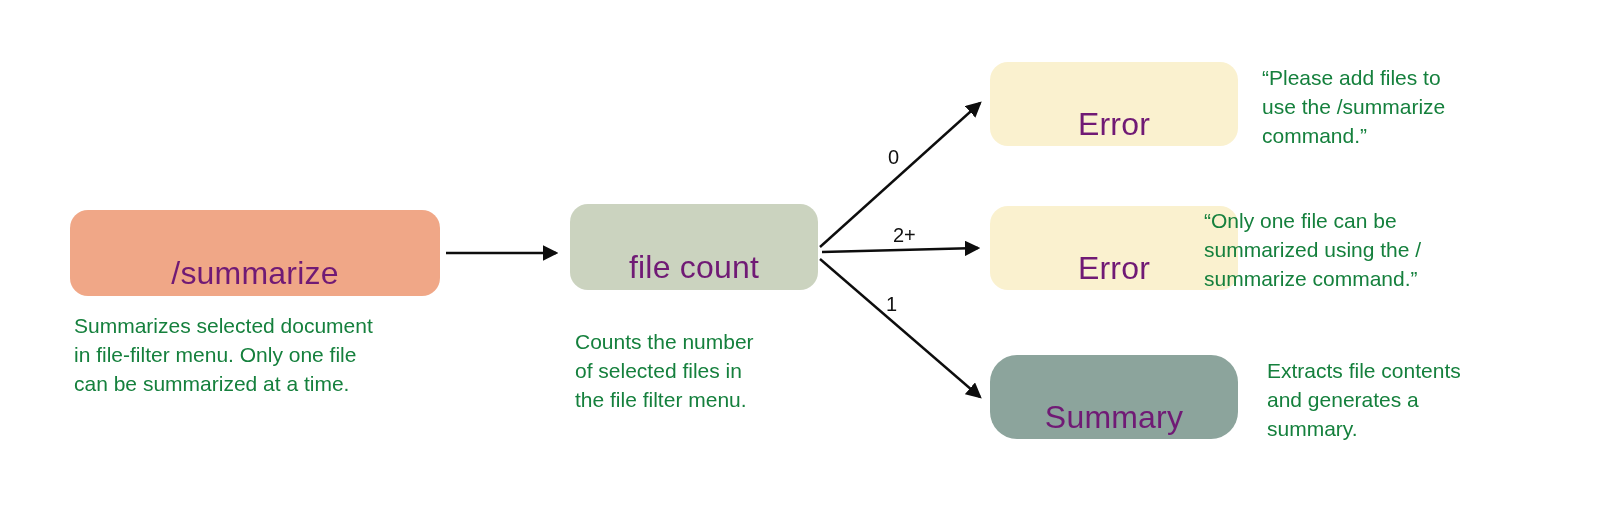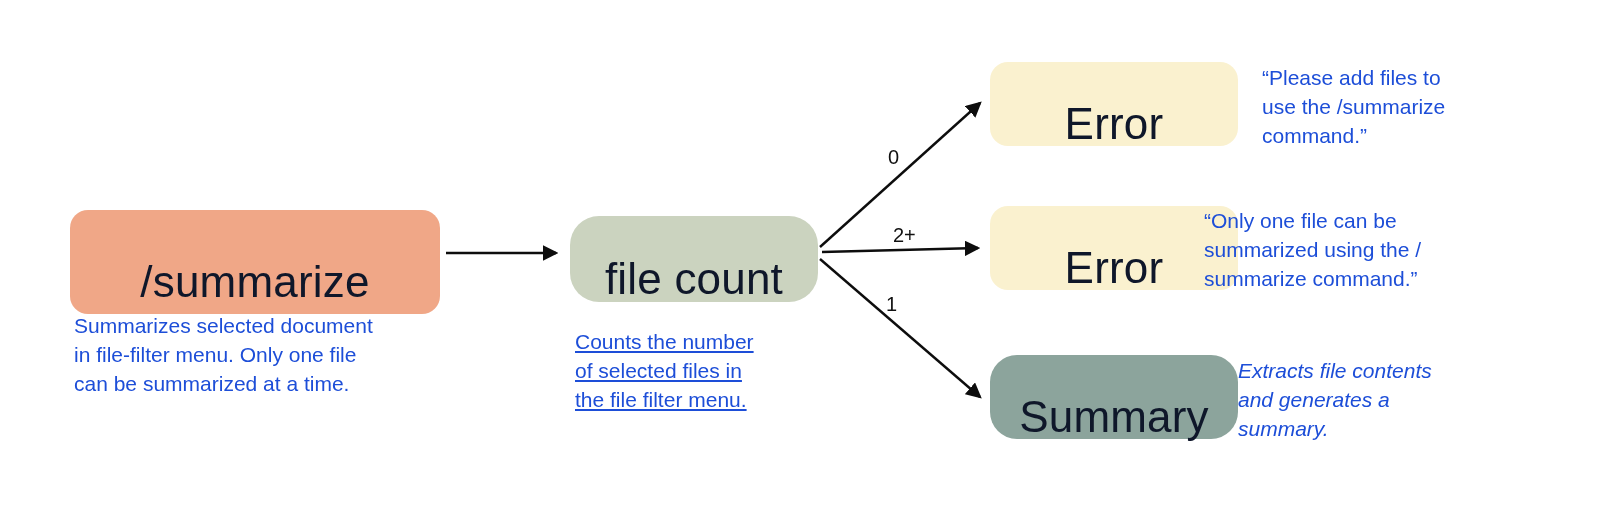--- a/index.html
+++ b/index.html
@@ -17,30 +17,30 @@
   }
   .node {
     position: absolute;
     border-radius: 18px;
     display: flex;
     align-items: center;
     justify-content: center;
     color: #111111;
   }
   .node .node-label {
-    font-size: 44px;
+    font-size: 32px;
     letter-spacing: 0.2px;
-    color: #0f172a;
+    color: #701a75;
     margin-top: 40px;
   }
   .caption {
     position: absolute;
     font-size: 21px;
     line-height: 1.38;
-    color: #1d4ed8;
+    color: #15803d;
     white-space: pre-line;
   }
   .edge-label {
     position: absolute;
     font-size: 20px;
     color: #111111;
   }
   svg.edges {
     position: absolute;
     left: 0;
@@ -69,48 +69,48 @@
     <line x1="446" y1="253" x2="556" y2="253" marker-end="url(#arrowhead)"></line>
     <line x1="820" y1="247" x2="980" y2="103" marker-end="url(#arrowhead)"></line>
     <line x1="822" y1="252" x2="978" y2="248" marker-end="url(#arrowhead)"></line>
     <line x1="820" y1="259" x2="980" y2="397" marker-end="url(#arrowhead)"></line>
   </svg>
 
   <span class="edge-label" style="left:888px; top:146px;">0</span>
   <span class="edge-label" style="left:893px; top:224px;">2+</span>
   <span class="edge-label" style="left:886px; top:293px;">1</span>
 
-  <div class="node" style="left: 70px; top: 210px; width: 370px; height: 104px; background: rgb(240, 167, 135);">
+  <div class="node" style="left: 70px; top: 210px; width: 370px; height: 86px; background: rgb(240, 167, 135);">
     <span class="node-label">/summarize</span>
   </div>
   <div class="caption" style="left:74px; top:312px; width:390px;">Summarizes selected document
 in file-filter menu. Only one file
 can be summarized at a time.</div>
 
-  <div class="node" style="left: 570px; top: 216px; width: 248px; height: 86px; background: rgb(203, 211, 191); border-radius: 29px;">
+  <div class="node" style="left: 570px; top: 204px; width: 248px; height: 86px; background: rgb(203, 211, 191);">
     <span class="node-label">file count</span>
   </div>
-  <div class="caption" style="left:575px; top:328px; width:270px;text-decoration:underline;">Counts the number
+  <div class="caption" style="left:575px; top:328px; width:270px;">Counts the number
 of selected files in
 the file filter menu.</div>
 
   <div class="node" style="left: 990px; top: 62px; width: 248px; height: 84px; background: rgb(250, 241, 207);">
     <span class="node-label">Error</span>
   </div>
   <div class="caption" style="left:1262px; top:64px; width:250px;">“Please add files to
 use the /summarize
 command.”</div>
 
   <div class="node" style="left: 990px; top: 206px; width: 248px; height: 84px; background: rgb(250, 241, 207);">
     <span class="node-label">Error</span>
   </div>
   <div class="caption" style="left:1204px; top:207px; width:255px;">“Only one file can be
 summarized using the /
 summarize command.”</div>
 
   <div class="node" style="left: 990px; top: 355px; width: 248px; height: 84px; background: rgb(140, 164, 156); border-radius: 27px;">
     <span class="node-label">Summary</span>
   </div>
-  <div class="caption" style="left:1238px; top:357px; width:250px;font-style:italic;">Extracts file contents
+  <div class="caption" style="left:1267px; top:357px; width:250px;">Extracts file contents
 and generates a
 summary.</div>
 
 </div>
 
 </body></html>

